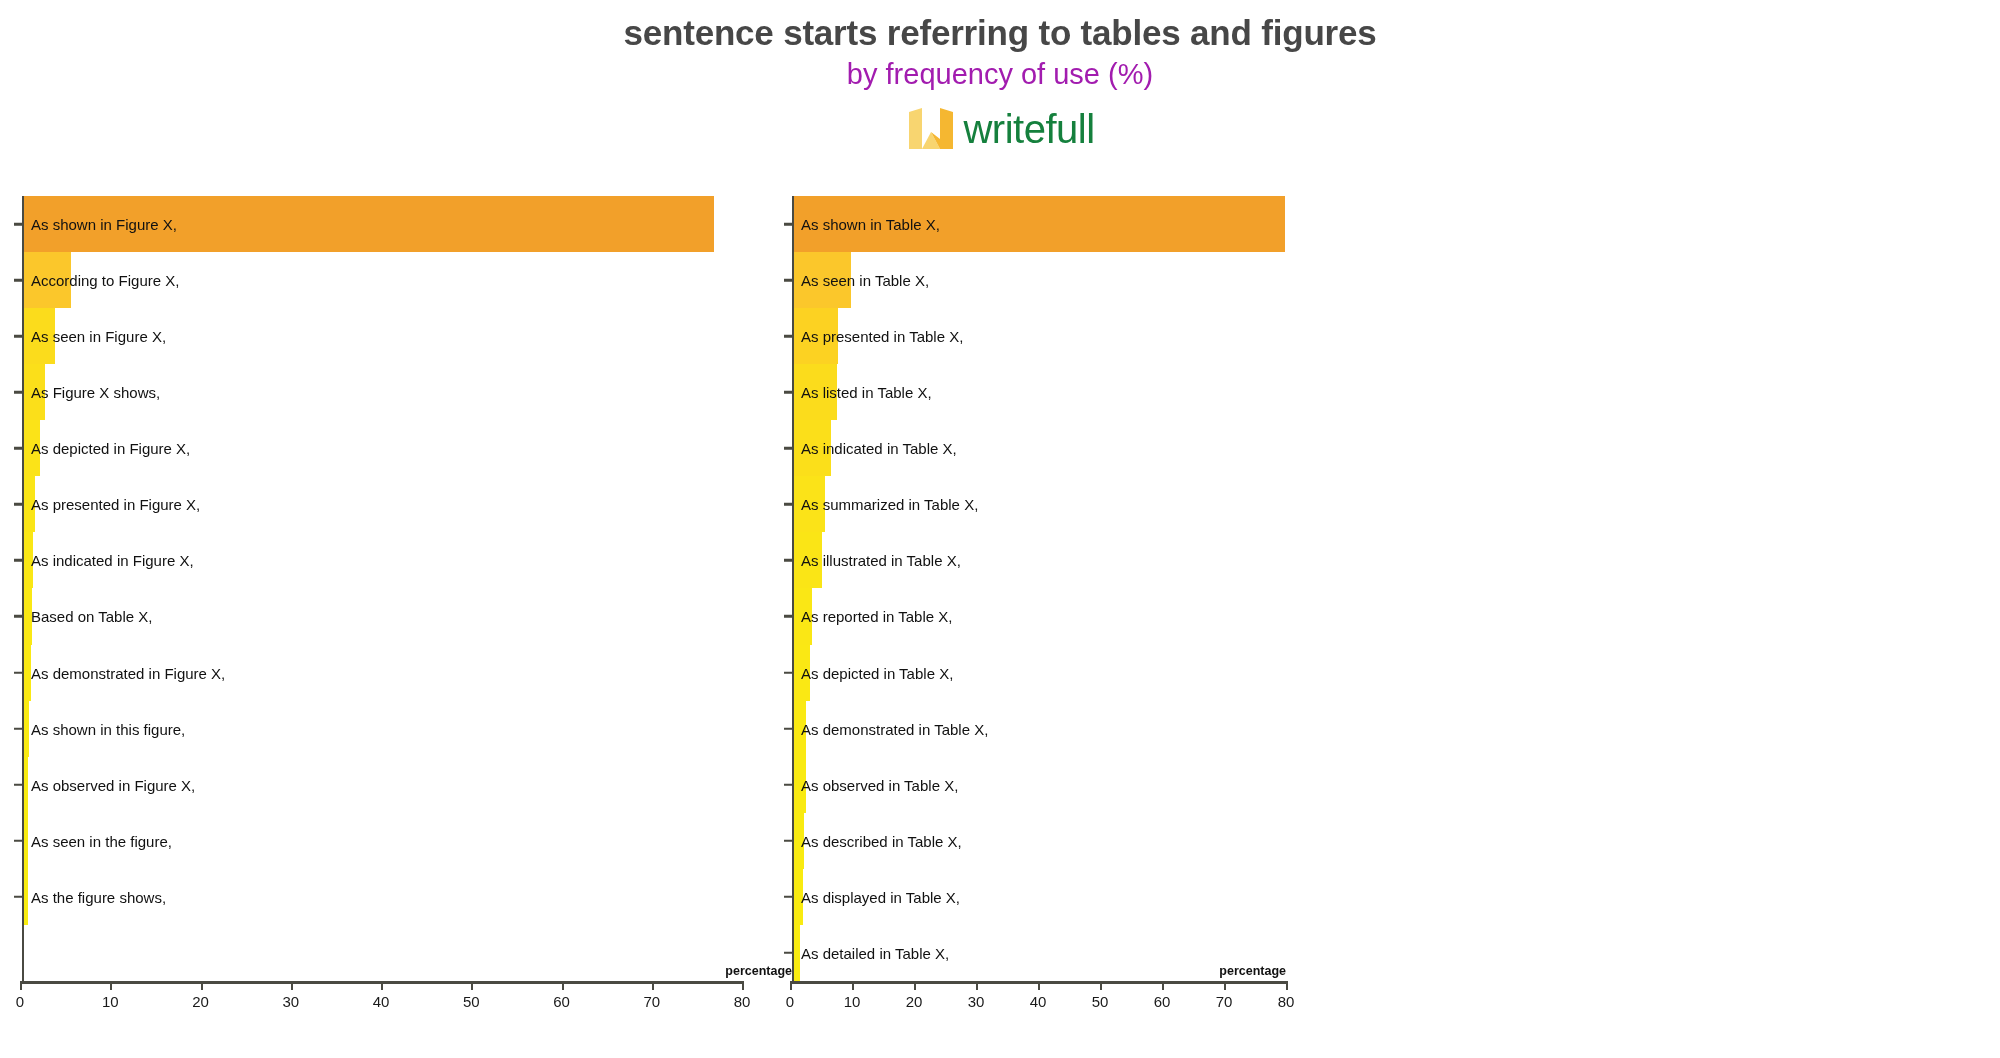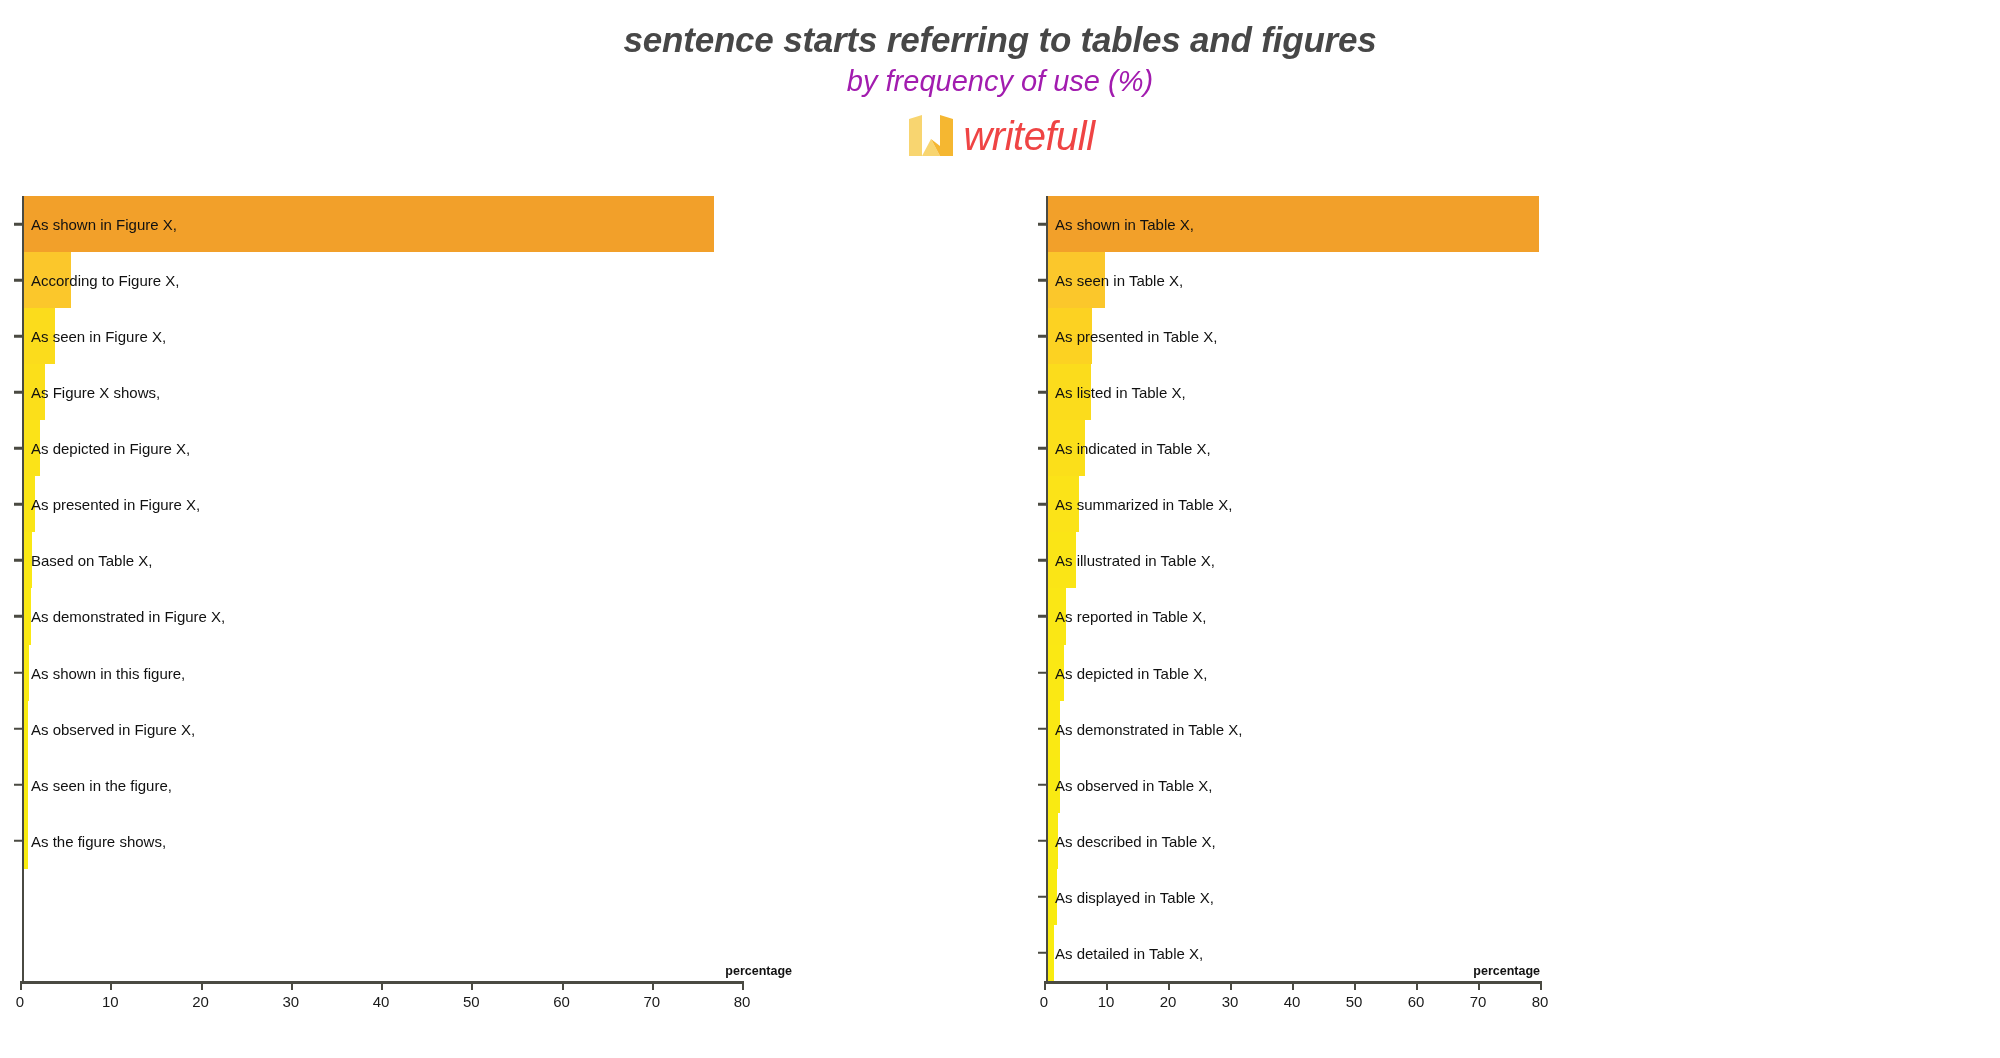--- a/index.html
+++ b/index.html
@@ -7,21 +7,21 @@
   body {
     width: 2000px; height: 1058px;
     background: #ffffff;
     font-family: "Liberation Sans", sans-serif;
     color: #3d3d3d;
     overflow: hidden;
     position: relative;
   }
 
   
-  #header { width:100%; padding-top:20px; text-align:center;font-style:italic; }
+  #header { width:100%; padding-top:13px; text-align:center; }
   #title-main {
     font-size: 35px;
     font-weight: bold;
     color: #474747;
     letter-spacing: -0.2px;
     line-height: 1.15;
     margin: 0;
   }
   #title-sub {
     font-size: 29px;
@@ -35,38 +35,38 @@
   #logo-wrap {
     margin-top: 14px;
     display: flex;
     align-items: center;
     justify-content: center;
     gap: 6px;
   }
   #logo-mark { width: 52px; height: 45px; display:block; }
   #logo-text {
     font-size: 40px;
-    color: #ef4444;
+    color: #15803d;
     font-weight: 400;
     letter-spacing: -0.5px;
     line-height: 1;
   }
 
   
   #charts {
     position: absolute;
     top: 196px;
     left: 0;
     width: 2000px;
     height: 862px;
     display: flex;
   }
   .panel { position: relative; height: 100%; }
   .panel-left  { width: 770px; margin-left: 22px; }
-  .panel-right { width: 494px; margin-left: 254px; }
+  .panel-right { width: 494px; }
 
   .plot {
     position: relative;
     height: 785px;
     border-left: 2.5px solid #4a4a42;
   }
   .panel-left  .plot { width: 720px; }
   .panel-right .plot { width: 494px; }
 
   .bar-row {
@@ -177,20 +177,25 @@
         </div>
         <div class="bar-row">
           <div class="ytick"></div>
           <div class="bar" style="width: 2.25%; background: rgb(251, 227, 24);"></div>
           <div class="bar-label">As depicted in Figure X,</div>
         </div>
         <div class="bar-row">
           <div class="ytick"></div>
           <div class="bar" style="width: 1.5%; background: rgb(250, 229, 22);"></div>
           <div class="bar-label">As presented in Figure X,</div>
+        </div>
+        <div class="bar-row">
+          <div class="ytick"></div>
+          <div class="bar" style="width: 1.25%; background: rgb(250, 231, 21);"></div>
+          <div class="bar-label">As indicated in Figure X,</div>
         </div>
         <div class="bar-row">
           <div class="ytick"></div>
           <div class="bar" style="width: 1.125%; background: rgb(250, 232, 20);"></div>
           <div class="bar-label">Based on Table X,</div>
         </div>
         <div class="bar-row">
           <div class="ytick"></div>
           <div class="bar" style="width: 1%; background: rgb(250, 233, 19);"></div>
           <div class="bar-label">As demonstrated in Figure X,</div>

